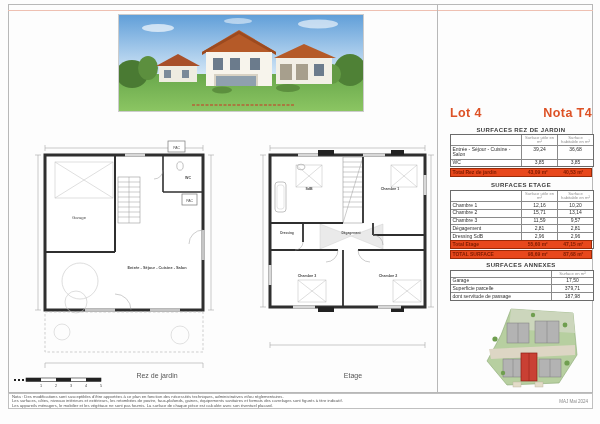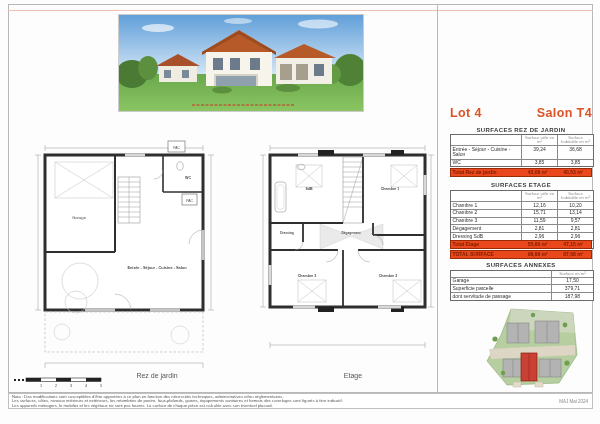--- a/index.html
+++ b/index.html
@@ -276,21 +276,21 @@
       <text x="29" y="13">1</text>
       <text x="44" y="13">2</text>
       <text x="59" y="13">3</text>
       <text x="74" y="13">4</text>
       <text x="89" y="13">5</text>
     </g>
   </svg>
 
   <div class="abs lotline">
     <span>Lot 4</span>
-    <span>Salon T4</span>
+    <span>Nota T4</span>
   </div>
 
   <div class="abs sectitle" style="left:450px;top:127px;">SURFACES REZ DE JARDIN</div>
 
   <div class="abs stable" style="left:450px;top:134px;">
     <div class="trow thead">
       <div class="tc lab"></div>
       <div class="tc val">Surface utile en m²</div>
       <div class="tc val">Surface habitable en m²</div>
     </div>

